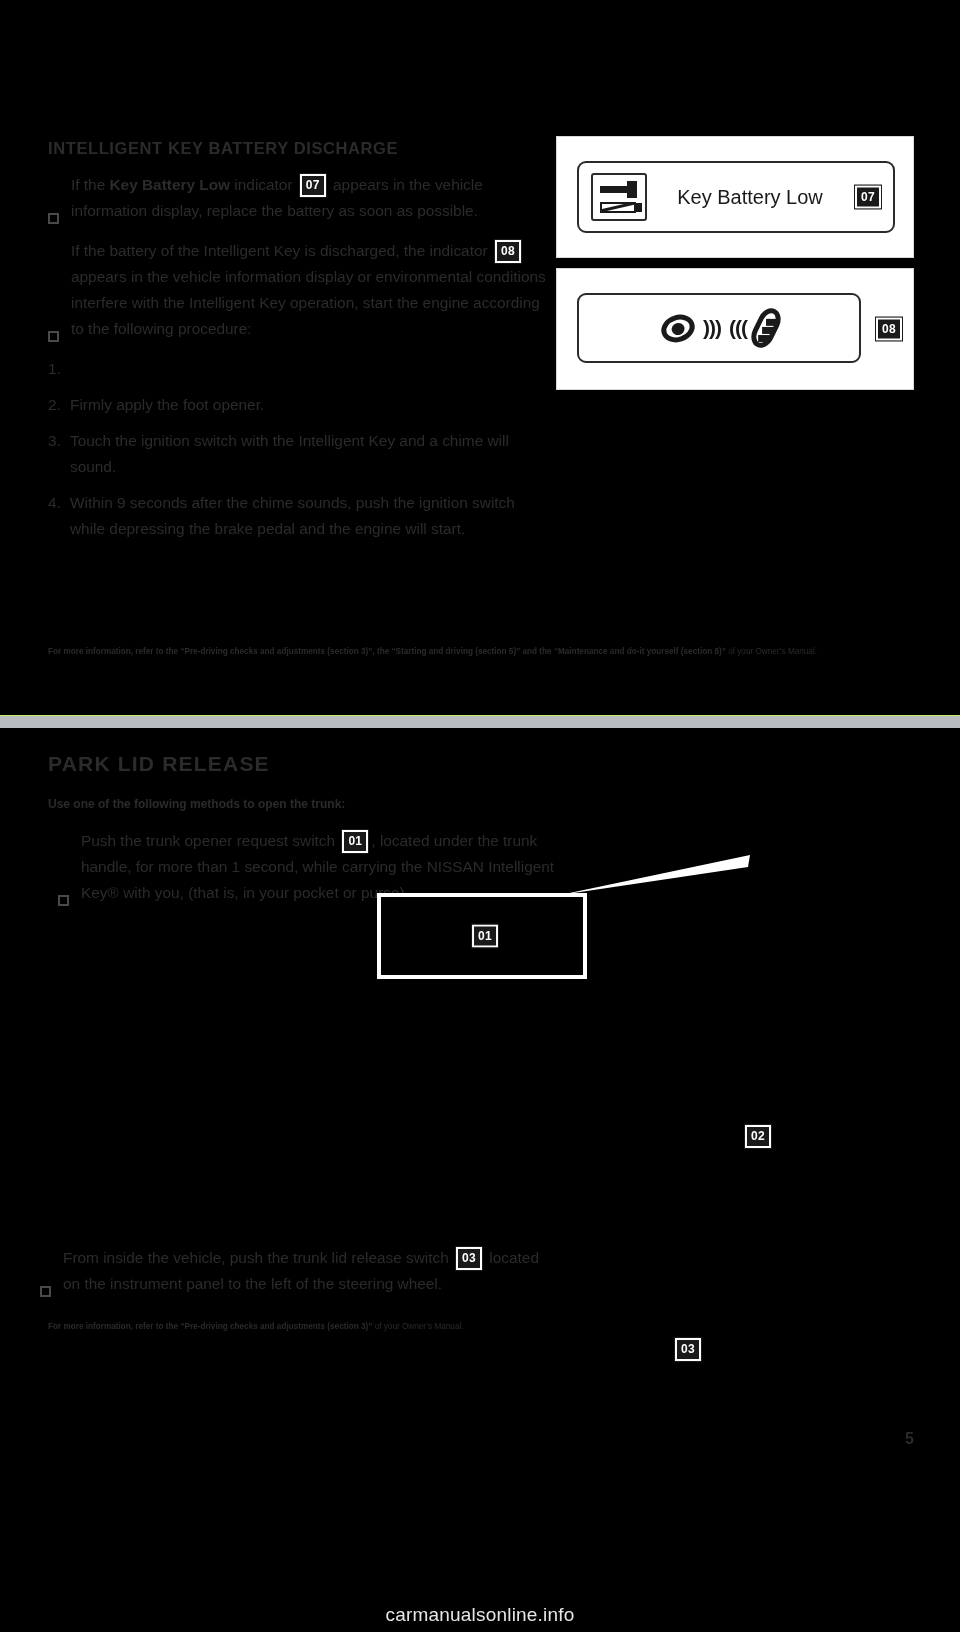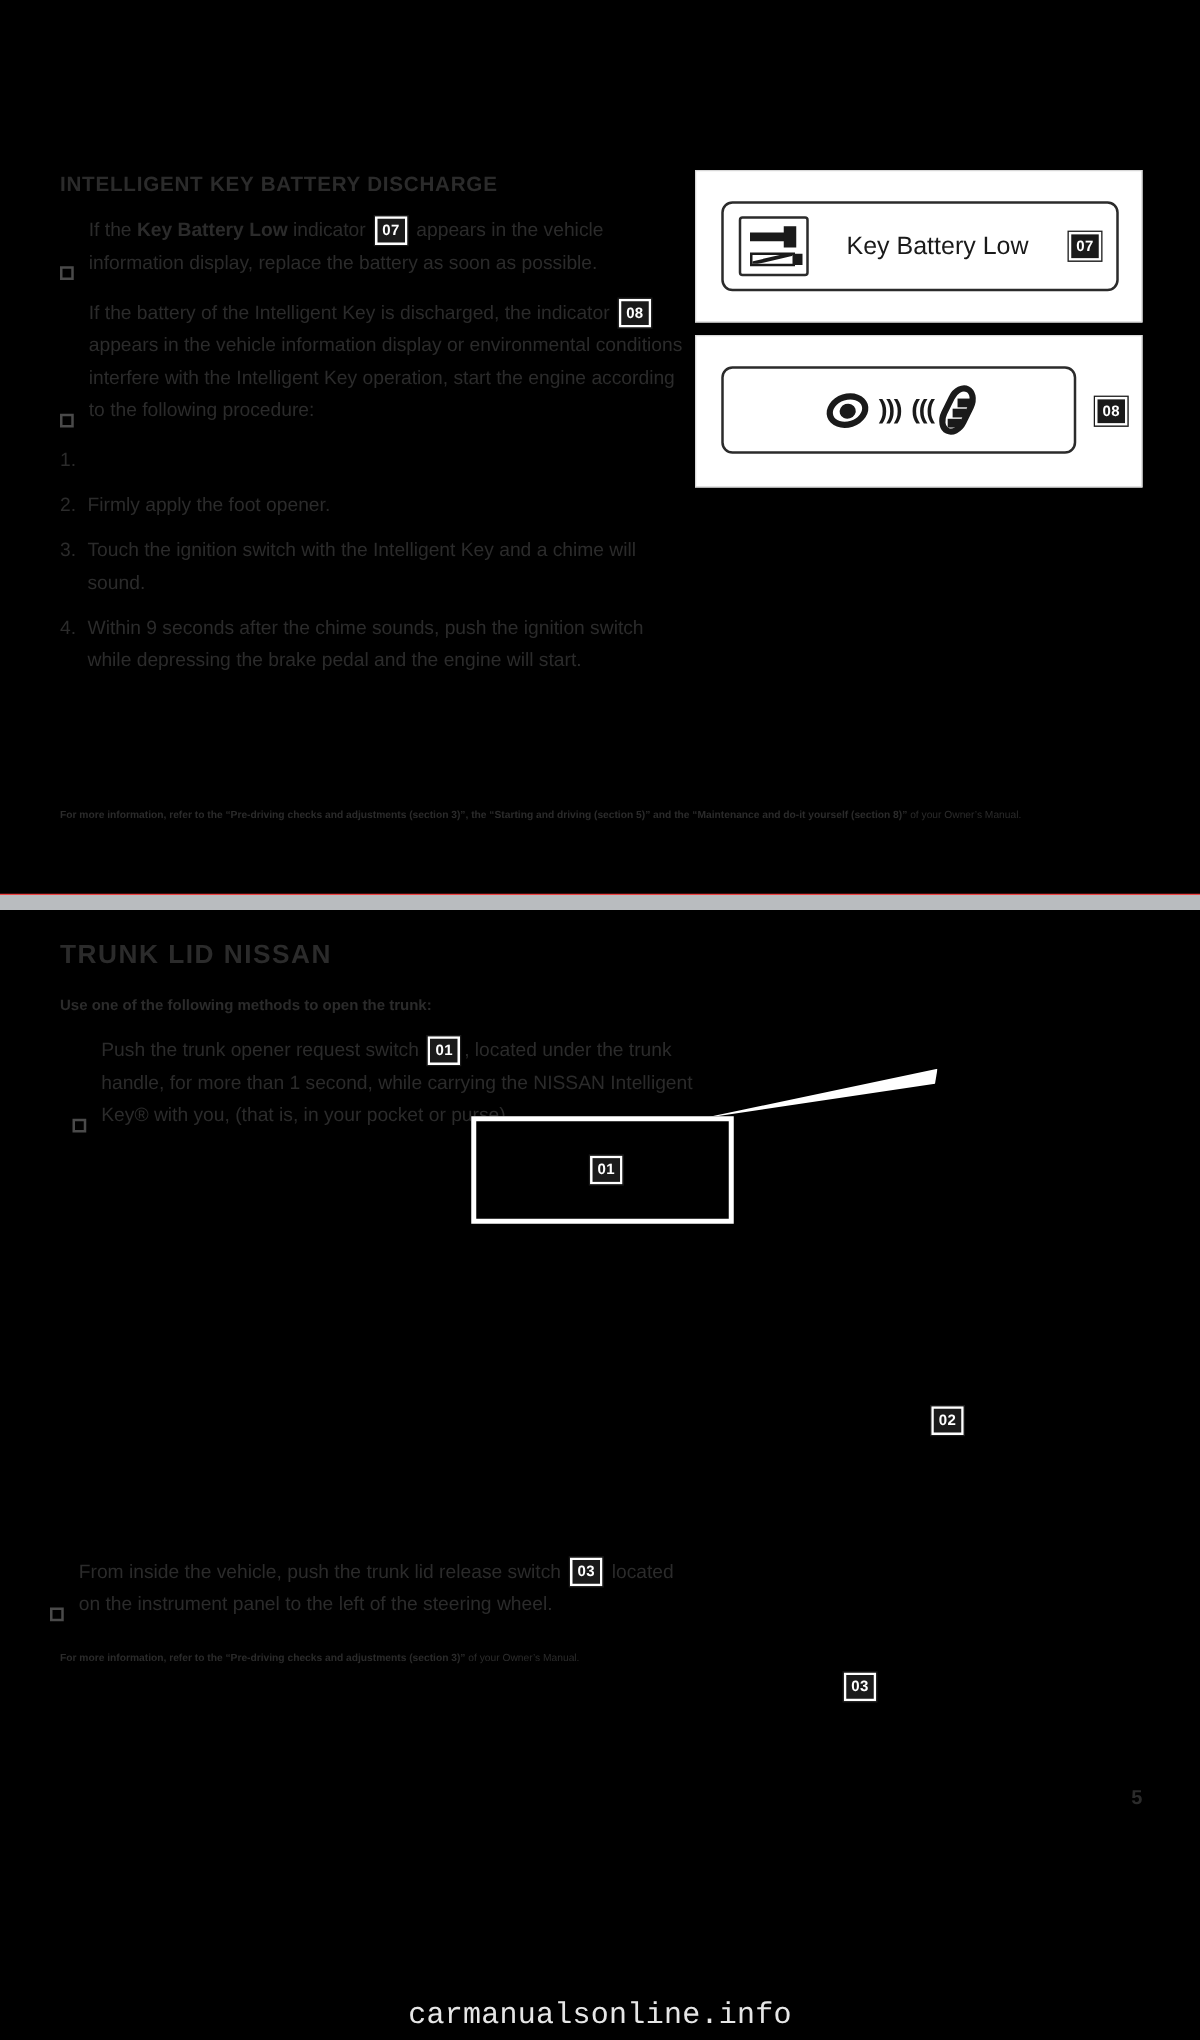--- a/index.html
+++ b/index.html
@@ -11,21 +11,21 @@
     width: 960px;
     height: 1632px;
     position: relative;
     font-family: "Liberation Sans", sans-serif;
     color: #231f20;
     overflow: hidden;
   }
   .page {
     position: absolute;
     inset: 0;
-    background: #ef4444;
+    background: #bef264;
     padding-left: 44px;
   }
 
   
   .sec1 {
     position: absolute;
     left: 0; top: 0; right: 0;
     height: 715px;
     background: #000000;
   }
@@ -363,23 +363,23 @@
   .bottom-black {
     position: absolute;
     left: 0; right: 0; top: 1462px; bottom: 0;
     background: #000000;
   }
   .watermark {
     position: absolute;
     left: 0; right: 0;
     bottom: 6px;
     text-align: center;
-    font-size: 24px;
+    font-size: 19px;
     color: #e6e6e6;
-    font-family: Liberation Mono, monospace;
+    font-family: Liberation Sans, sans-serif;
     letter-spacing: 0.2px;
   }
 </style>
 </head>
 <body>
 
 <div class="page">
 
   <div class="sec1">
 
@@ -449,21 +449,21 @@
           </span>
       </div>
       <span class="numbox tag-outbox">08</span>
     </div>
   </div>
 
   <div class="divider"></div>
 
   <div class="sec2"></div>
 
-  <div class="s2-title">TRUNK LID NISSAN</div>
+  <div class="s2-title">PARK LID RELEASE</div>
   <div class="s2-lead">Use one of the following methods to open the trunk:</div>
 
   <div class="s2-b1">
     <div class="bullet-row">
       <span class="bullet-sq"></span>
       <div class="btext">
         <span>Push the trunk opener request switch </span><span class="numbox">01</span><span>, located under the trunk handle, for more than 1 second, while carrying the NISSAN Intelligent Key® with you, (that is, in your pocket or purse).</span>
       </div>
     </div>
   </div>

